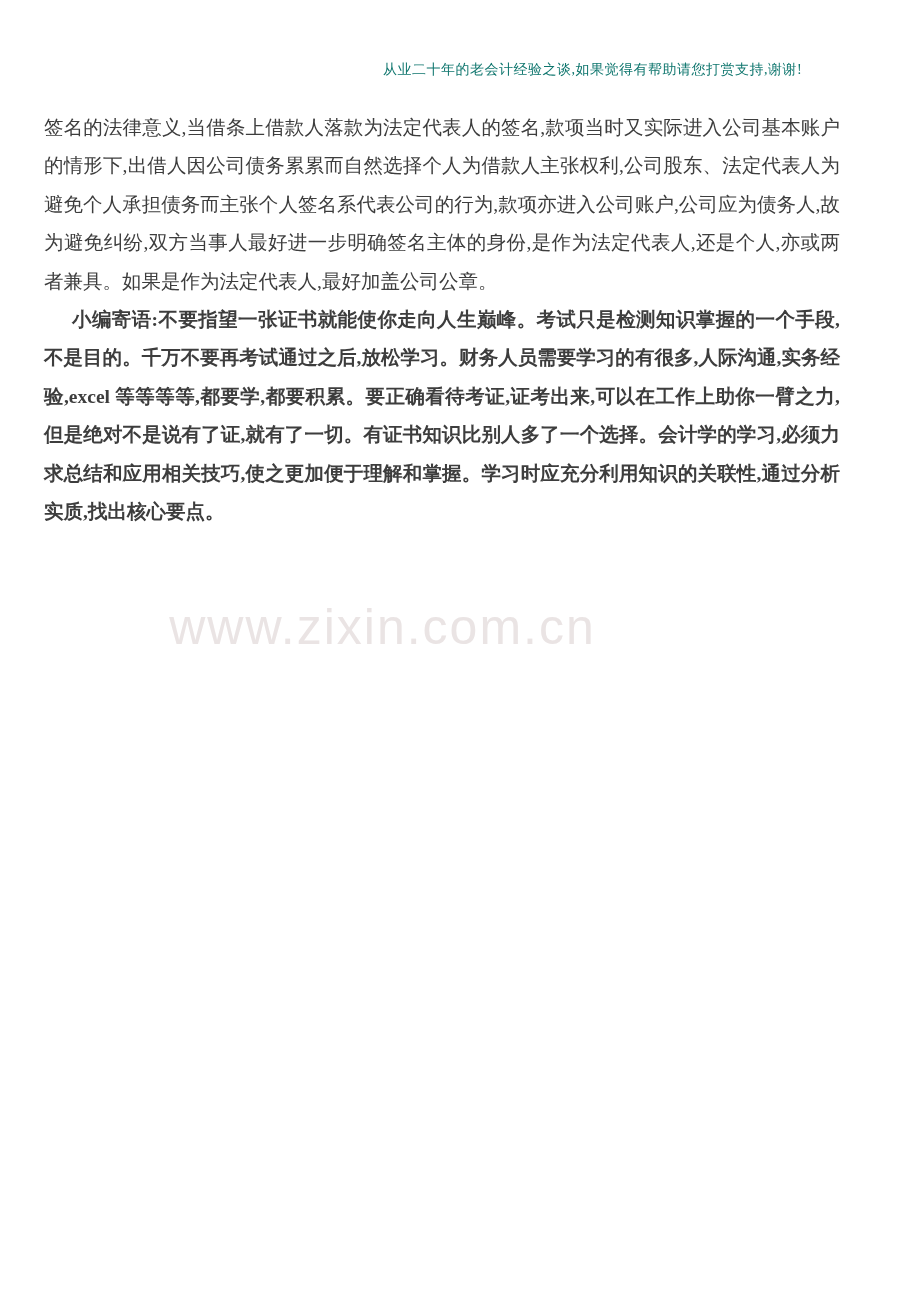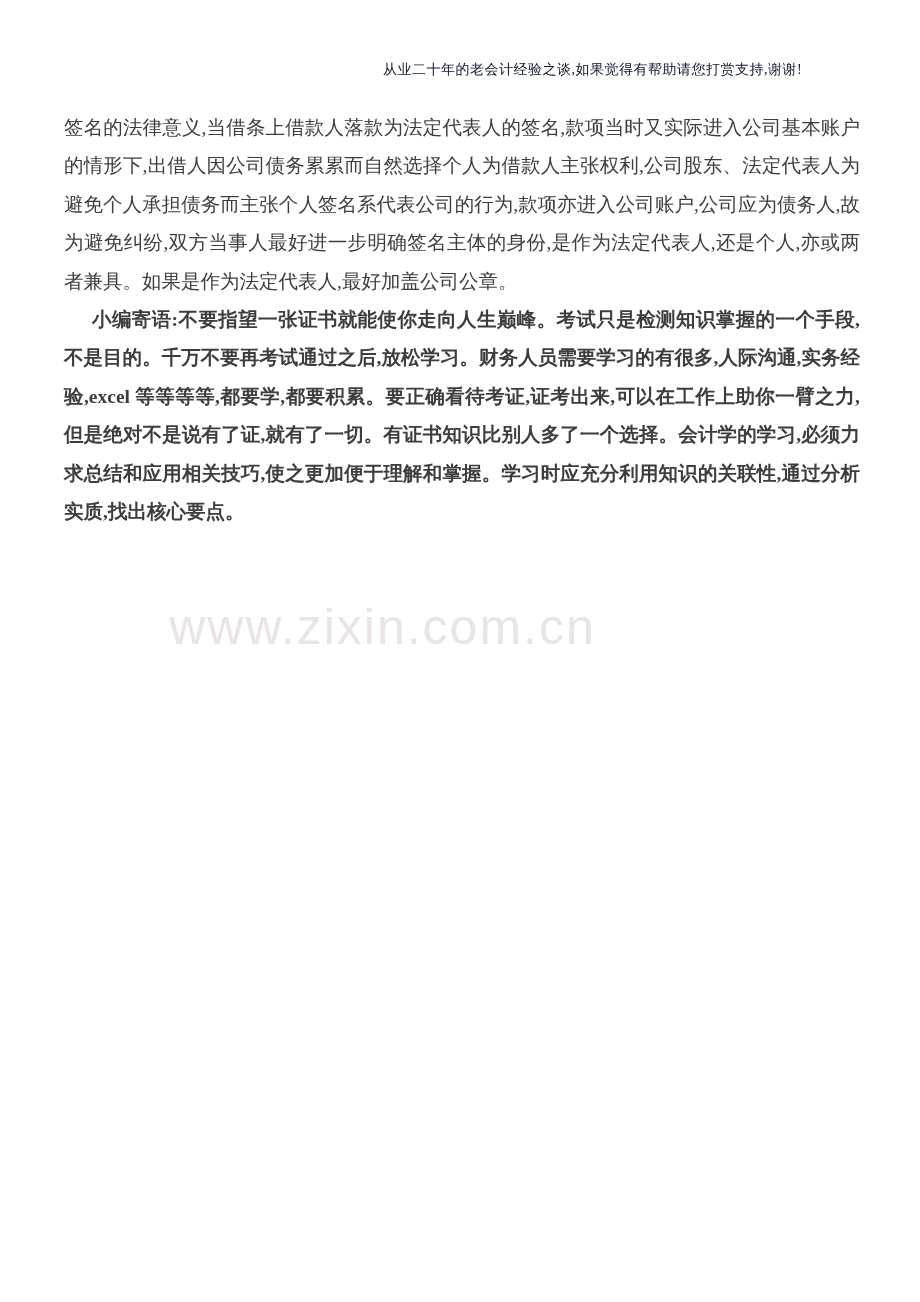--- a/index.html
+++ b/index.html
@@ -14,27 +14,27 @@
     background: #ffffff;
     overflow: hidden;
     font-family: "Liberation Serif", "DejaVu Serif", serif;
   }
   .header-note {
     position: absolute;
     top: 61px;
     left: 383px;
     font-size: 14px;
     letter-spacing: 0.5px;
-    color: #0f172a;
+    color: #0f766e;
     white-space: nowrap;
   }
   .content {
     position: absolute;
     top: 109px;
-    left: 64px;
+    left: 44px;
     width: 796px;
     color: #3d3d3d;
     font-size: 19.5px;
     line-height: 38.4px;
     text-align: justify;
     text-justify: inter-ideograph;
   }
   .content p {
     margin: 0;
     padding: 0;

